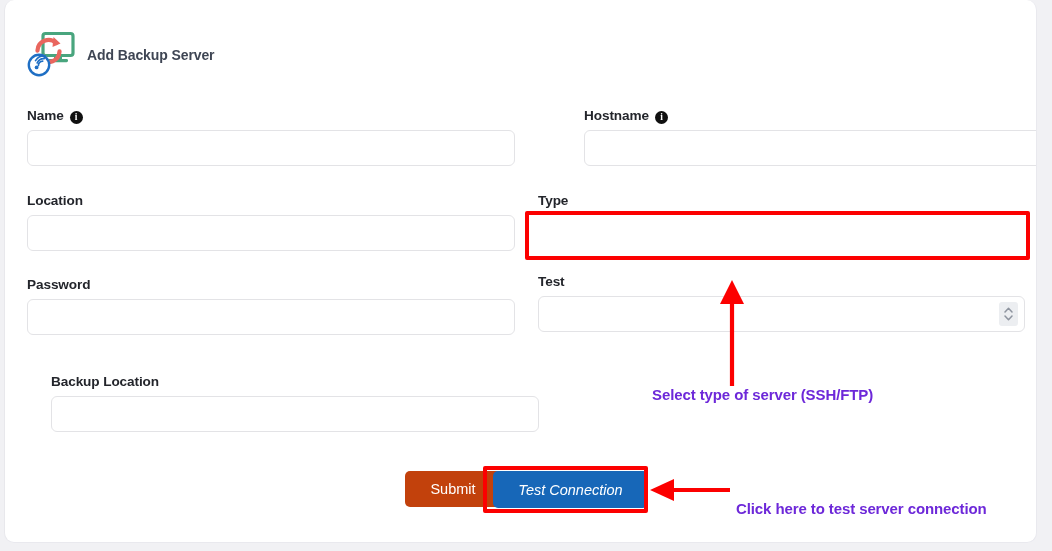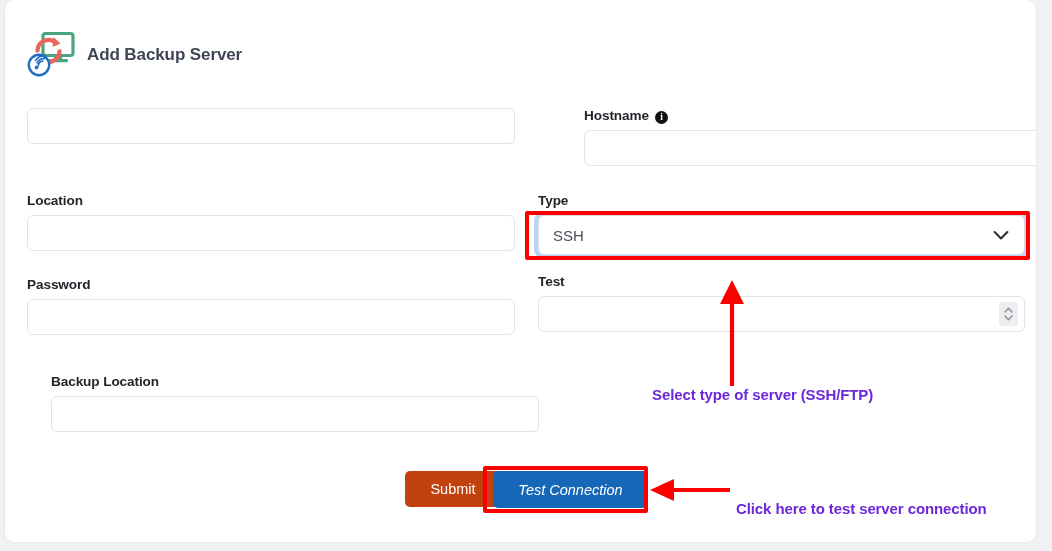--- a/index.html
+++ b/index.html
@@ -34,21 +34,21 @@
     left: 20px; top: 30px;
     display: flex; align-items: center;
   }
   .hdr-icon {
     width: 52px; height: 50px;
     position: relative;
     flex: 0 0 auto;
   }
   .hdr-title {
     margin-left: 10px;
-    font-size: 17px;
+    font-size: 14px;
     font-weight: bold;
     color: #3f4654;
     letter-spacing: -0.1px;
     white-space: nowrap;
   }
 
   
   .form { position: absolute; left: 0; top: 0; width: 100%; height: 100%; }
 
   .field { position: absolute; }
@@ -199,45 +199,36 @@
           <path d="M12.2 32.9 a7.3 7.3 0 0 1 7.0 -4.2" fill="none" stroke="#1f6fc4" stroke-width="1.7" stroke-linecap="round"></path>
           <path d="M10.5 30.6 a10.2 10.2 0 0 1 9.6 -4.7" fill="none" stroke="#1f6fc4" stroke-width="1.6" stroke-linecap="round"></path>
         </svg>
       </div>
       <div class="hdr-title">Add Backup Server</div>
     </div>
 
     <div class="form">
 
       <div class="field" style="left:22px; top:108px; width:488px;">
+        <label class="flbl"><span>Name</span><span class="info-icon">i</span></label>
         <input class="inp" type="text" value="" placeholder="" style="">
       </div>
 
       <div class="field" style="left:533px; top:108px; width:487px;margin-left:46px;">
         <label class="flbl"><span>Hostname</span><span class="info-icon">i</span></label>
         <input class="inp" type="text" value="" placeholder="" style="">
       </div>
 
       <div class="field" style="left:22px; top:193px; width:488px;">
         <label class="flbl">Location</label>
         <input class="inp" type="text" value="" placeholder="" style="">
       </div>
 
       <div class="field" style="left:533px; top:193px; width:487px;">
         <label class="flbl">Type</label>
-        <div class="selwrap">
-          <div class="sel">
-            <span>SSH</span>
-            <span class="chev">
-              <svg width="16" height="10" viewBox="0 0 16 10">
-                  <path d="M1.6 1.6 L8 8 L14.4 1.6" fill="none" stroke="#2b2f36" stroke-width="2.1" stroke-linecap="round" stroke-linejoin="round"></path>
-                </svg>
-            </span>
-          </div>
-        </div>
       </div>
 
       <div class="field" style="left:22px; top:277px; width:488px;">
         <label class="flbl">Password</label>
         <input class="inp" type="password" value="" placeholder="" style="">
       </div>
 
       <div class="field" style="left:533px; top:274px; width:487px;">
         <label class="flbl">Test</label>
         <div class="numwrap">

